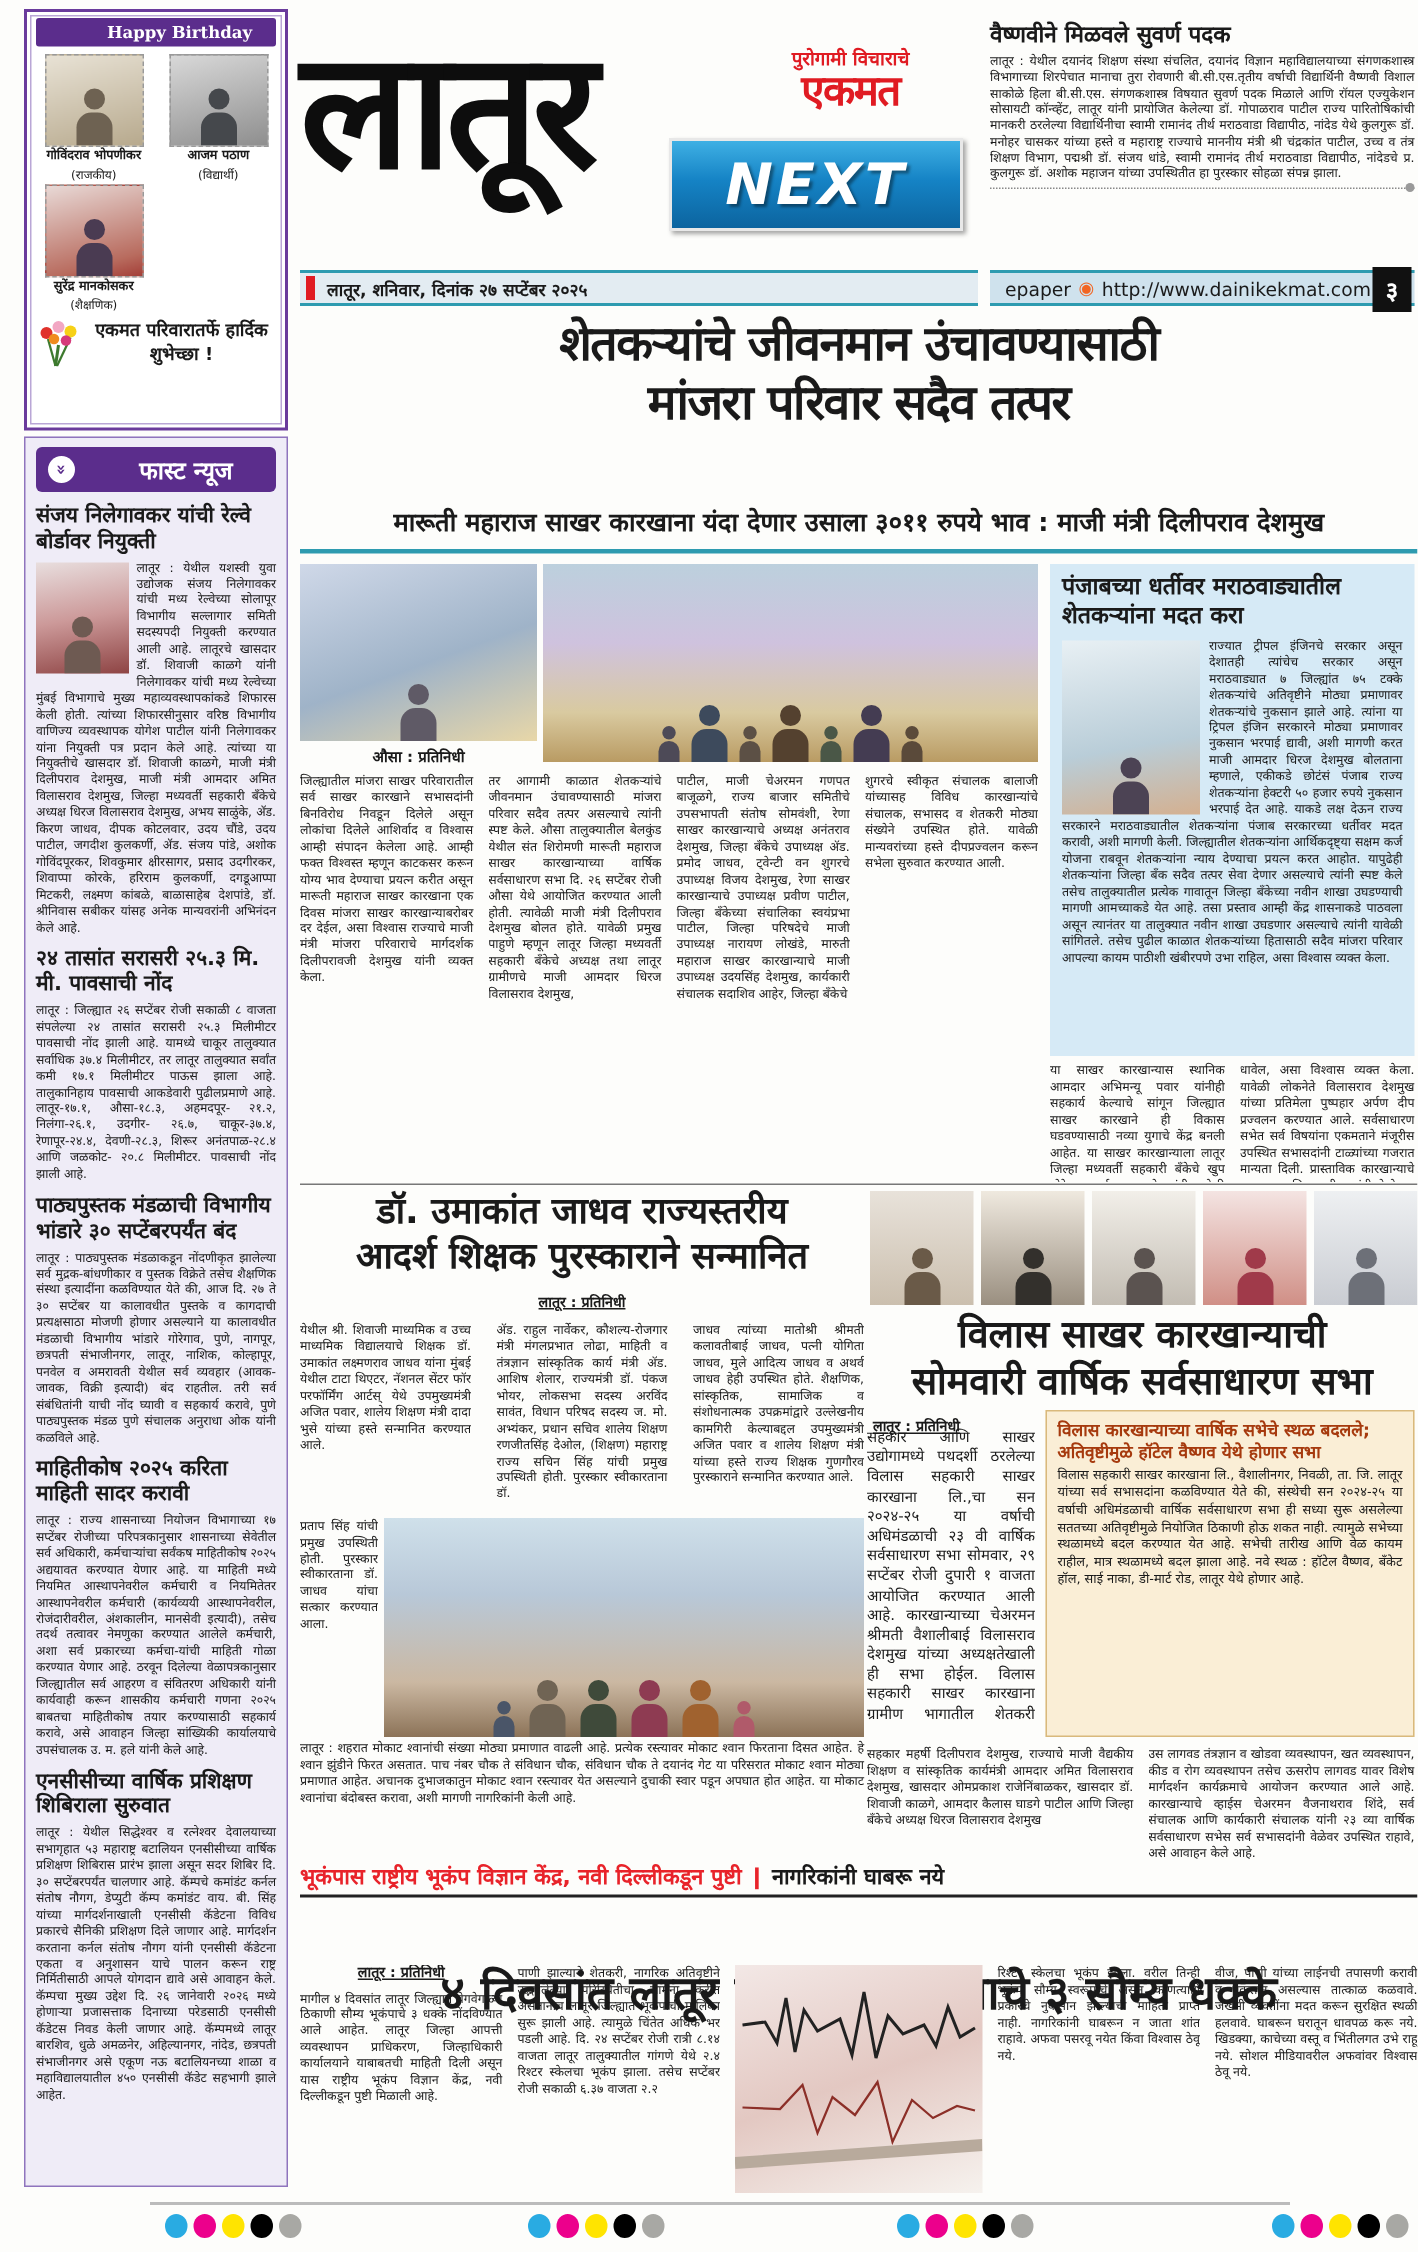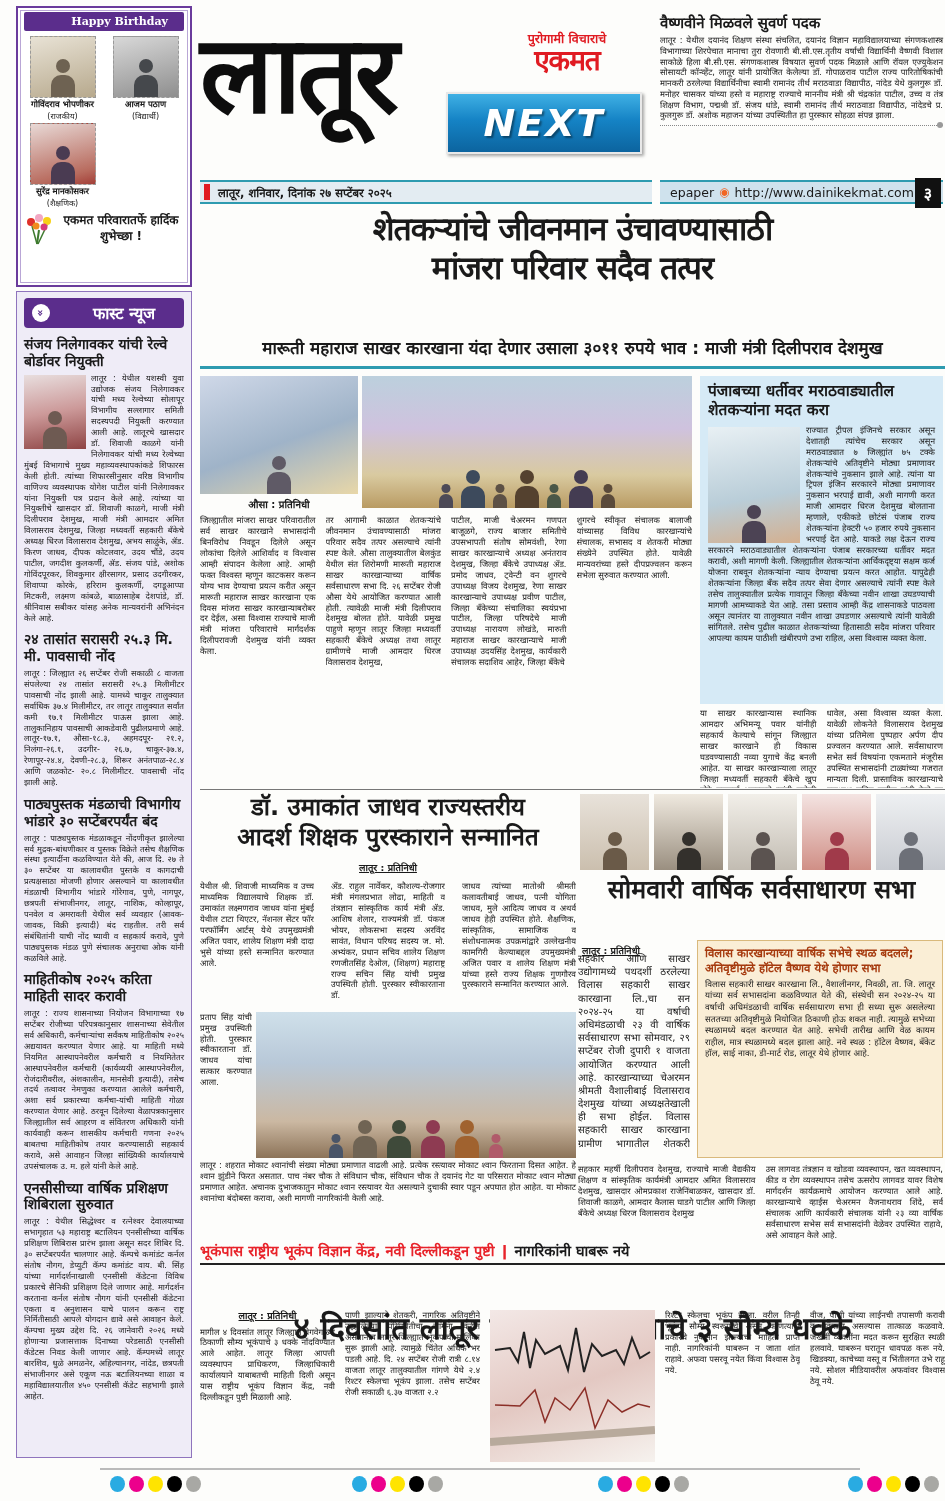--- a/index.html
+++ b/index.html
@@ -269,20 +269,21 @@
     </div>
   <div class="port" style="background:linear-gradient(180deg,#f4e4e2,#d08f86);">
       <span class="sil" style="color:#a03a4a;"></span>
     </div>
   <div class="port" style="background:linear-gradient(180deg,#eef0f2,#c9ccd2);">
       <span class="sil" style="color:#6d7078;"></span>
     </div>
 </div>
 
 <div class="abs vilas-h">
+  <h2>विलास साखर कारखान्याची</h2>
   <h2>सोमवारी वार्षिक सर्वसाधारण सभा</h2>
 </div>
 <span class="abs dateline vilas-dl">लातूर : प्रतिनिधी</span>
 <p class="abs vilas-col1">सहकार आणि साखर उद्योगामध्ये पथदर्शी ठरलेल्या विलास सहकारी साखर कारखाना लि.,चा सन २०२४-२५ या वर्षाची अधिमंडळाची २३ वी वार्षिक सर्वसाधारण सभा सोमवार, २९ सप्टेंबर रोजी दुपारी १ वाजता आयोजित करण्यात आली आहे. कारखान्याच्या चेअरमन श्रीमती वैशालीबाई विलासराव देशमुख यांच्या अध्यक्षतेखाली ही सभा होईल. विलास सहकारी साखर कारखाना ग्रामीण भागातील शेतकरी आणि कष्टकरी यांच्या आशा-आकांक्षांचे प्रतीक आहे. सध्या सुरू असलेल्या अतिवृष्टीमुळे सभेच्या स्थळात बदल करण्यात आला</p>
 <div class="abs notice">
   <h4>विलास कारखान्याच्या वार्षिक सभेचे स्थळ बदलले; अतिवृष्टीमुळे हॉटेल वैष्णव येथे होणार सभा</h4>
   <p>विलास सहकारी साखर कारखाना लि., वैशालीनगर, निवळी, ता. जि. लातूर यांच्या सर्व सभासदांना कळविण्यात येते की, संस्थेची सन २०२४-२५ या वर्षाची अधिमंडळाची वार्षिक सर्वसाधारण सभा ही सध्या सुरू असलेल्या सततच्या अतिवृष्टीमुळे नियोजित ठिकाणी होऊ शकत नाही. त्यामुळे सभेच्या स्थळामध्ये बदल करण्यात येत आहे. सभेची तारीख आणि वेळ कायम राहील, मात्र स्थळामध्ये बदल झाला आहे. नवे स्थळ : हॉटेल वैष्णव, बँकेट हॉल, साई नाका, डी-मार्ट रोड, लातूर येथे होणार आहे.</p>
 </div>
 <div class="abs vilas-cols">
   <p class="txtcol">सहकार महर्षी दिलीपराव देशमुख, राज्याचे माजी वैद्यकीय शिक्षण व सांस्कृतिक कार्यमंत्री आमदार अमित विलासराव देशमुख, खासदार ओमप्रकाश राजेनिंबाळकर, खासदार डॉ. शिवाजी काळगे, आमदार कैलास घाडगे पाटील आणि जिल्हा बँकेचे अध्यक्ष धिरज विलासराव देशमुख</p>

